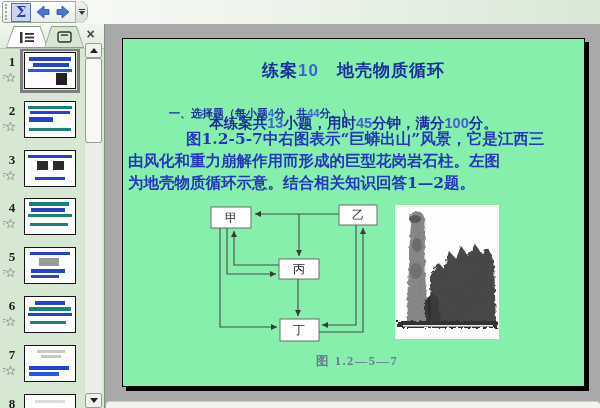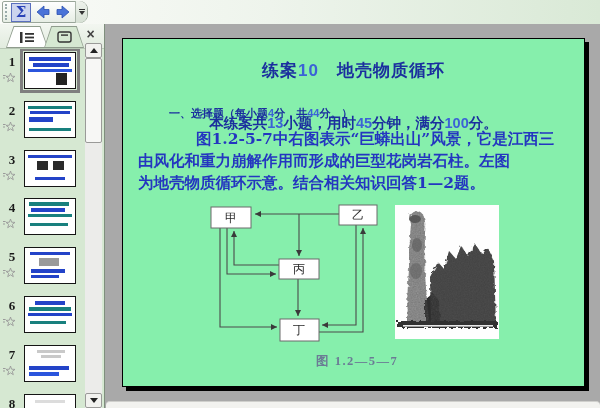--- a/index.html
+++ b/index.html
@@ -74,21 +74,21 @@
 
   
   .slide { position:absolute; left:122px; top:38px; width:463px; height:349px;
     background:#86efac; border:1px solid #000; box-shadow:4px 4px 0 #000; }
   .s-title { position:absolute; top:20px; left:0; width:100%; text-align:center;
     font-size:17px; font-weight:bold; color:#1b2f9e; letter-spacing:1px; }
   .s-line2 { position:absolute; top:45px; left:0; width:100%; text-align:center;
     font-size:14.5px; font-weight:bold; color:#1b2f9e;margin-top:30px; }
   .s-line3 { position:absolute; top:67px; left:46px; font-size:11px; font-weight:bold; color:#1b2f9e; }
   .num { color:#3b62d6; }
-  .s-para { position:absolute; top:89px; left:15px; width:450px;
+  .s-para { position:absolute; top:89px; left:5px; width:450px;
     font-family:"DejaVu Serif","Liberation Serif",serif; font-size:15.5px; line-height:22px; color:#2436c0; font-weight:bold; }
   .s-para .ind { padding-left:58px; }
   .caption { position:absolute; left:193px; top:314px; font-size:12.5px; color:#6b7b95; letter-spacing:1.5px;
     font-family:"Liberation Serif",serif;font-weight:bold; }
   .diagram-svg { position:absolute; left:76px; top:162px; }
   .photo-svg { position:absolute; left:272px; top:166px; }
 
   .bottom-strip { position:absolute; left:106px; top:401px; width:494px; height:7px;
     background:#f2f2ef; border-top:1px solid #cfcfcc; border-radius:4px 4px 0 0; }
 </style>

